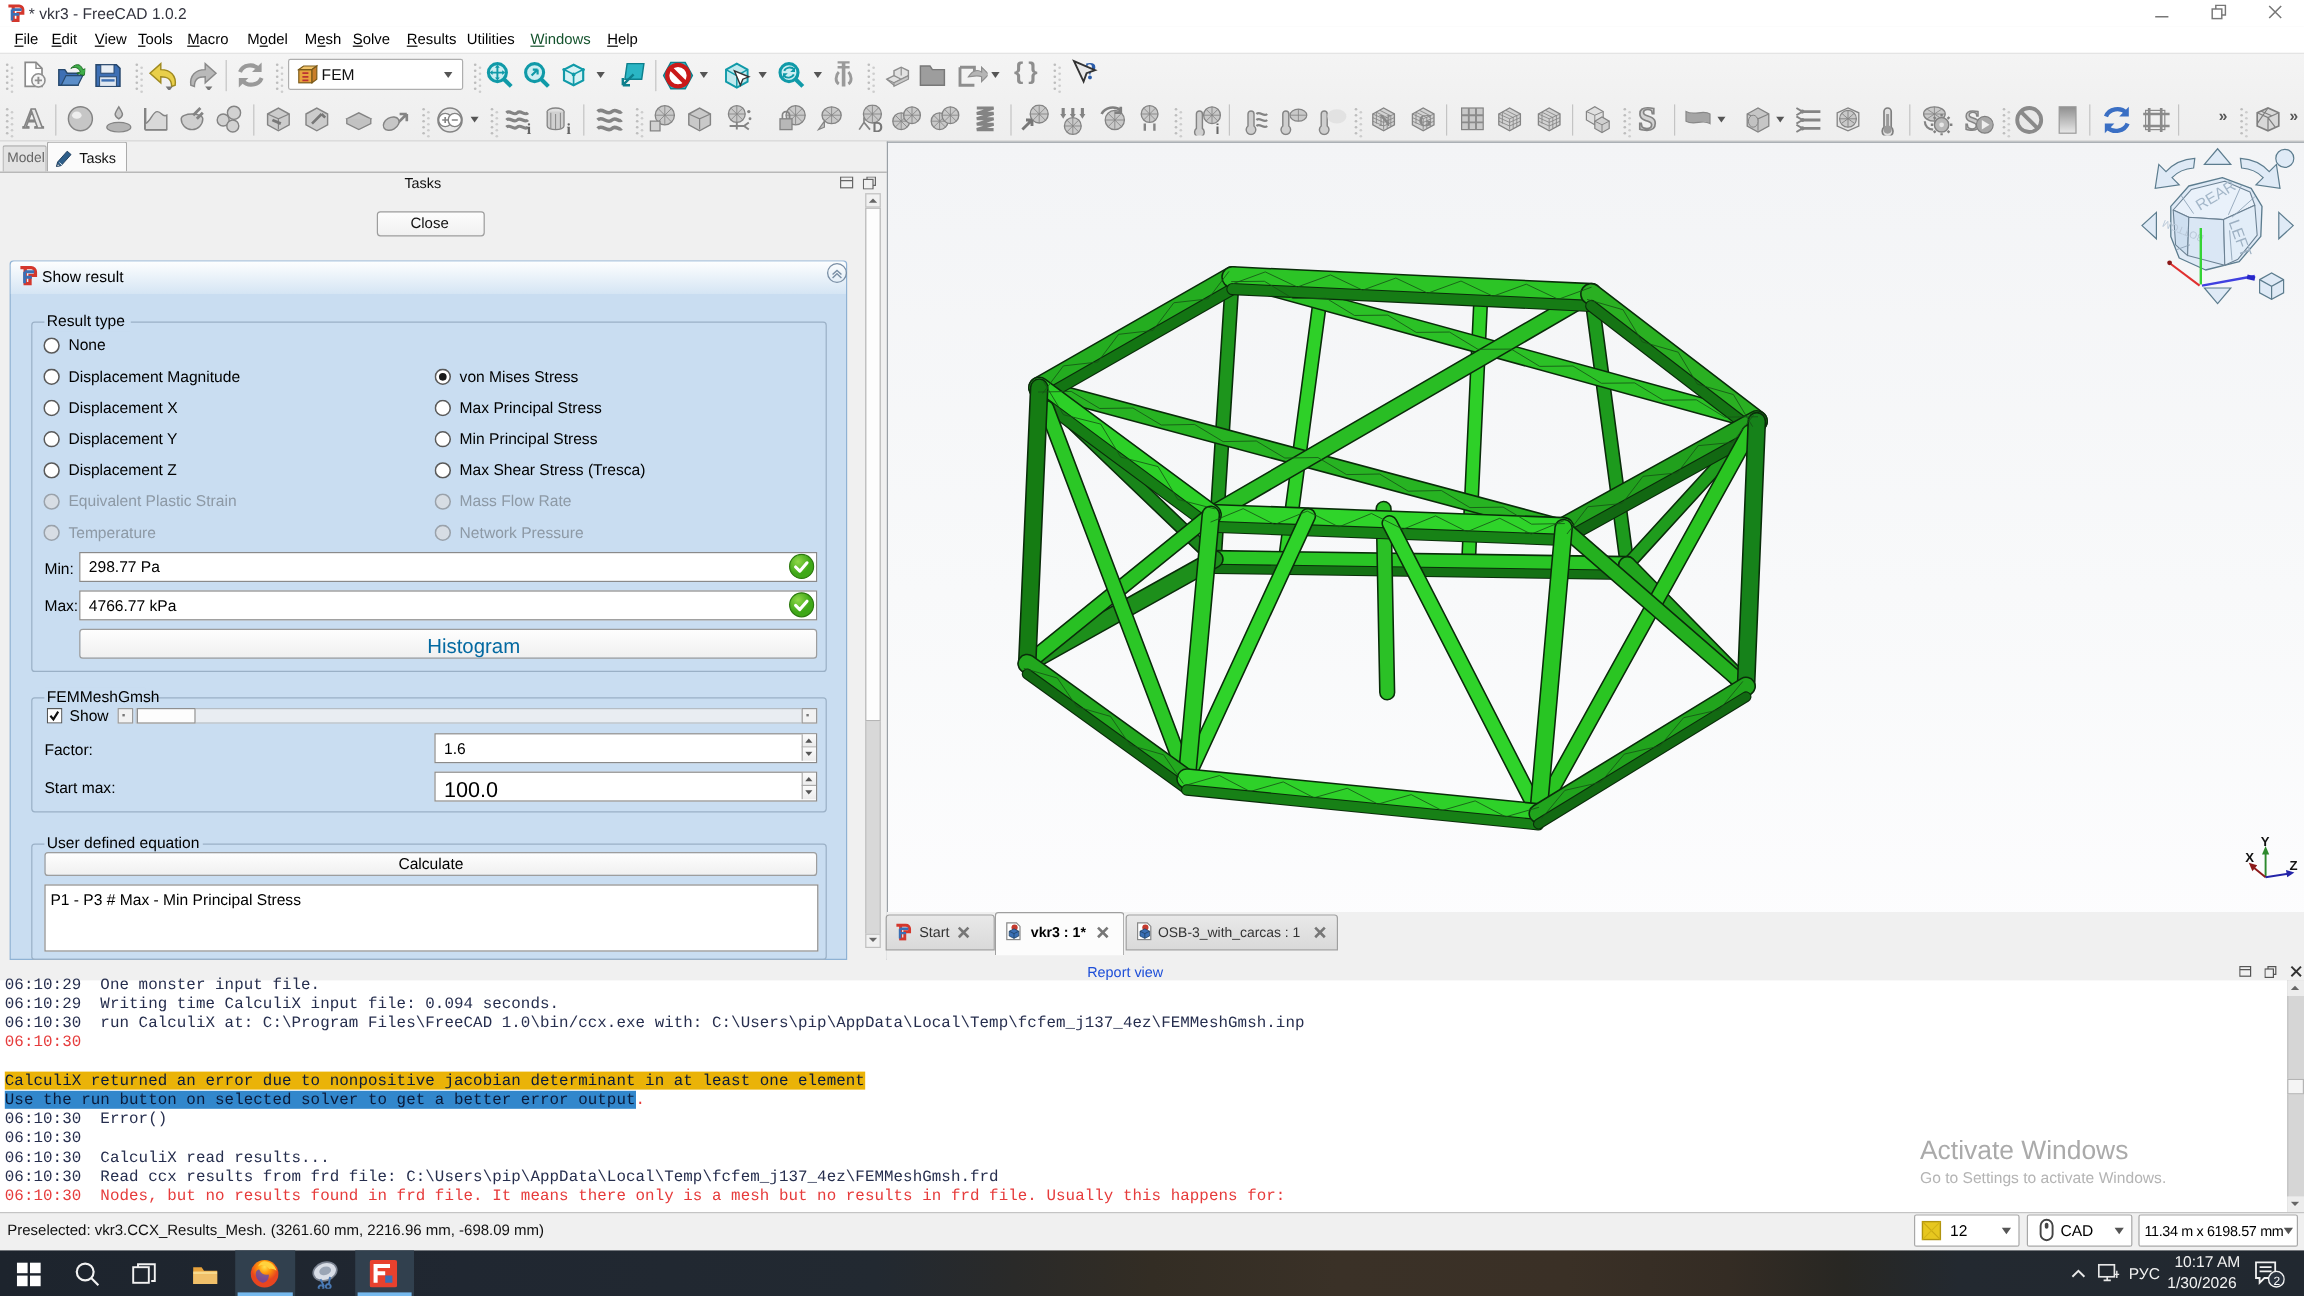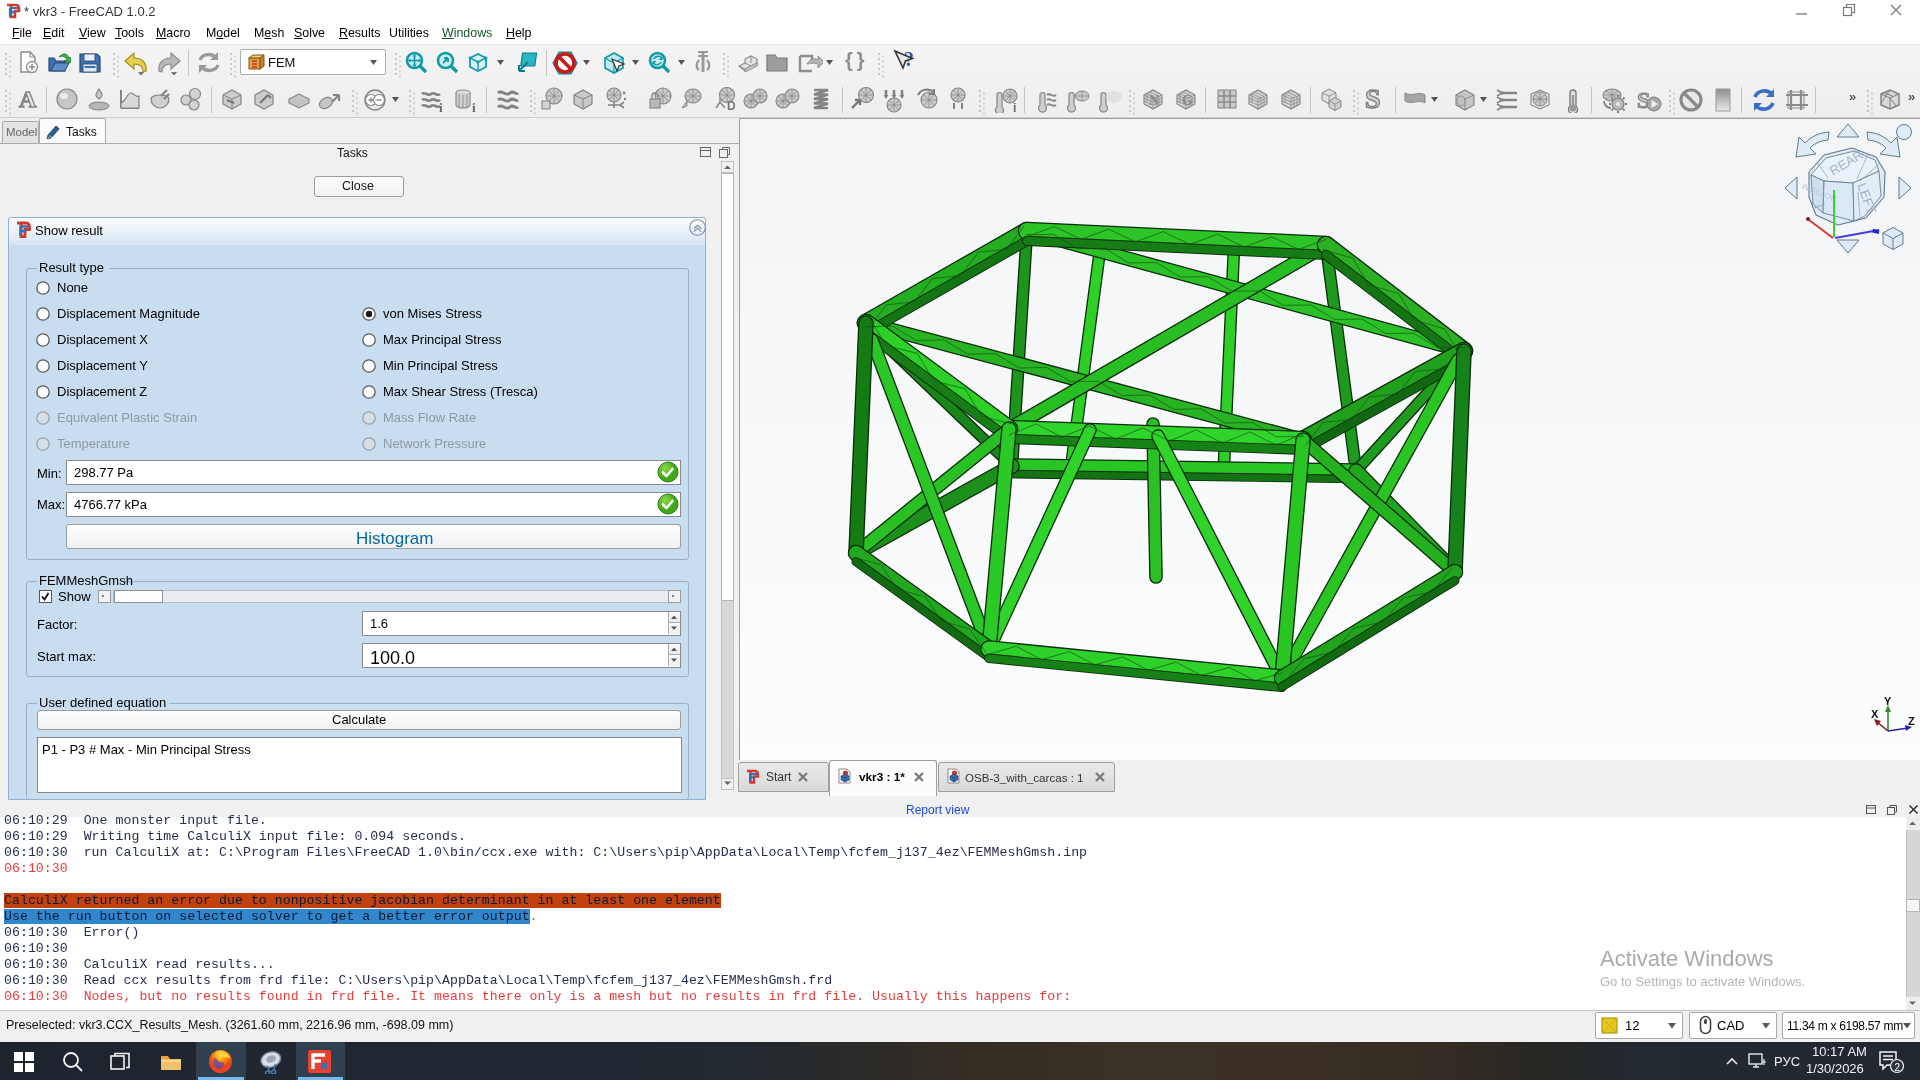--- a/index.html
+++ b/index.html
@@ -960,21 +960,21 @@
     <path d="M3 2.5 v-2 h6.5 v6.5 h-2" fill="none" stroke="#555" stroke-width="1"></path>
   </svg>
 <svg style="position:absolute;left:1908px;top:804px" width="11" height="11" viewBox="0 0 11 11">
     <path d="M1.5 1.5 L9.5 9.5 M9.5 1.5 L1.5 9.5" stroke="#333" stroke-width="1.6"></path>
   </svg>
 <div class="abs" style="left:0;top:817px;width:1920px;height:193px;background:#fff"></div>
 <div class="tx mono" style="left:4px;top:813px;font-size:13.2px;letter-spacing:0.05px"><span style="color:#262e4e">06:10:29&nbsp;&nbsp;One monster input file.</span></div>
 <div class="tx mono" style="left:4px;top:829px;font-size:13.2px;letter-spacing:0.05px"><span style="color:#262e4e">06:10:29&nbsp;&nbsp;Writing time CalculiX input file: 0.094 seconds.</span></div>
 <div class="tx mono" style="left:4px;top:845px;font-size:13.2px;letter-spacing:0.05px"><span style="color:#262e4e">06:10:30&nbsp;&nbsp;run CalculiX at: C:\Program Files\FreeCAD 1.0\bin/ccx.exe with: C:\Users\pip\AppData\Local\Temp\fcfem_j137_4ez\FEMMeshGmsh.inp</span></div>
 <div class="tx mono" style="left:4px;top:861px;font-size:13.2px;letter-spacing:0.05px"><span style="color:#e63b3b">06:10:30</span></div>
-<div class="tx mono" style="left:4px;top:893px;font-size:13.2px;letter-spacing:0.05px"><span style="background:#c2410c;color:#0a1a3a">CalculiX returned an error due to nonpositive jacobian determinant in at least one element</span></div>
+<div class="tx mono" style="left:4px;top:893px;font-size:13.2px;letter-spacing:0.05px"><span style="background:#eab308;color:#0a1a3a">CalculiX returned an error due to nonpositive jacobian determinant in at least one element</span></div>
 <div class="tx mono" style="left:4px;top:909px;font-size:13.2px;letter-spacing:0.05px"><span style="background:#3287cc;color:#0a1a3a">Use the run button on selected solver to get a better error output</span><span style="color:#e63b3b">.</span></div>
 <div class="tx mono" style="left:4px;top:925px;font-size:13.2px;letter-spacing:0.05px"><span style="color:#262e4e">06:10:30&nbsp;&nbsp;Error()</span></div>
 <div class="tx mono" style="left:4px;top:941px;font-size:13.2px;letter-spacing:0.05px"><span style="color:#262e4e">06:10:30</span></div>
 <div class="tx mono" style="left:4px;top:957px;font-size:13.2px;letter-spacing:0.05px"><span style="color:#262e4e">06:10:30&nbsp;&nbsp;CalculiX read results...</span></div>
 <div class="tx mono" style="left:4px;top:973px;font-size:13.2px;letter-spacing:0.05px"><span style="color:#262e4e">06:10:30&nbsp;&nbsp;Read ccx results from frd file: C:\Users\pip\AppData\Local\Temp\fcfem_j137_4ez\FEMMeshGmsh.frd</span></div>
 <div class="tx mono" style="left:4px;top:989px;font-size:13.2px;letter-spacing:0.05px"><span style="color:#e63b3b">06:10:30&nbsp;&nbsp;Nodes, but no results found in frd file. It means there only is a mesh but no results in frd file. Usually this happens for:</span></div>
 <div class="tx" style="left:1600px;top:946px;font-size:22px;color:#aaaaaa">Activate Windows</div>
 <div class="tx" style="left:1600px;top:974px;font-size:13px;color:#b4b4b4">Go to Settings to activate Windows.</div>
 <div class="abs" style="left:1906px;top:817px;width:14px;height:193px;background:#d6d6d6;border-left:1px solid #c0c0c0"></div>
 <div class="abs" style="left:1906px;top:817px;width:14px;height:13px;background:#ededed"></div>

